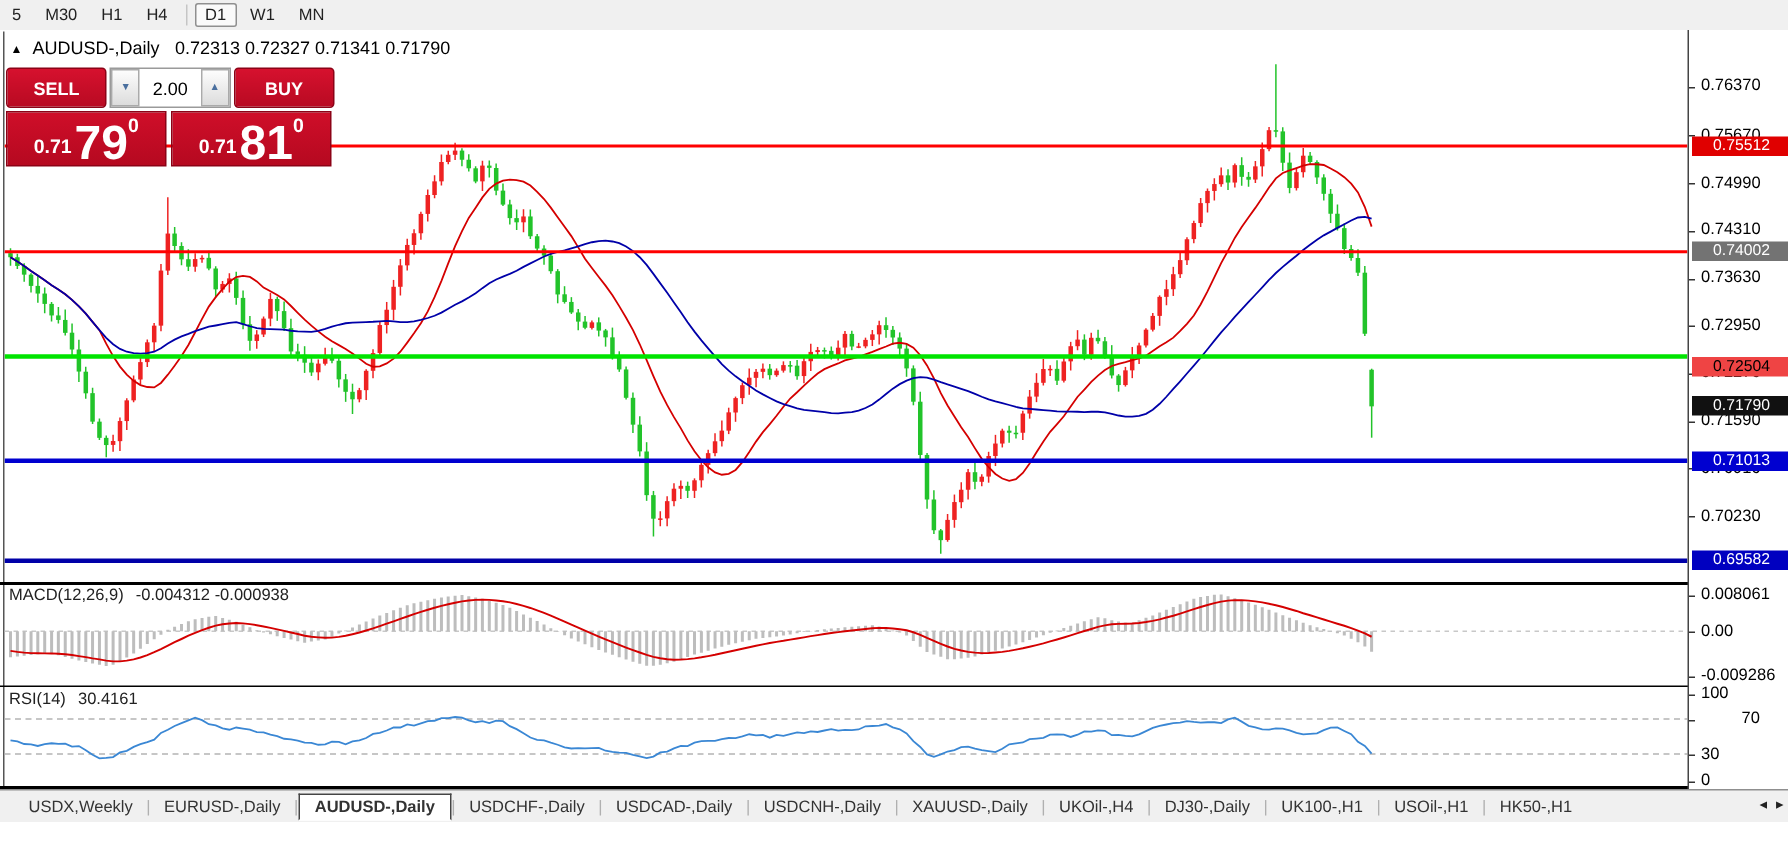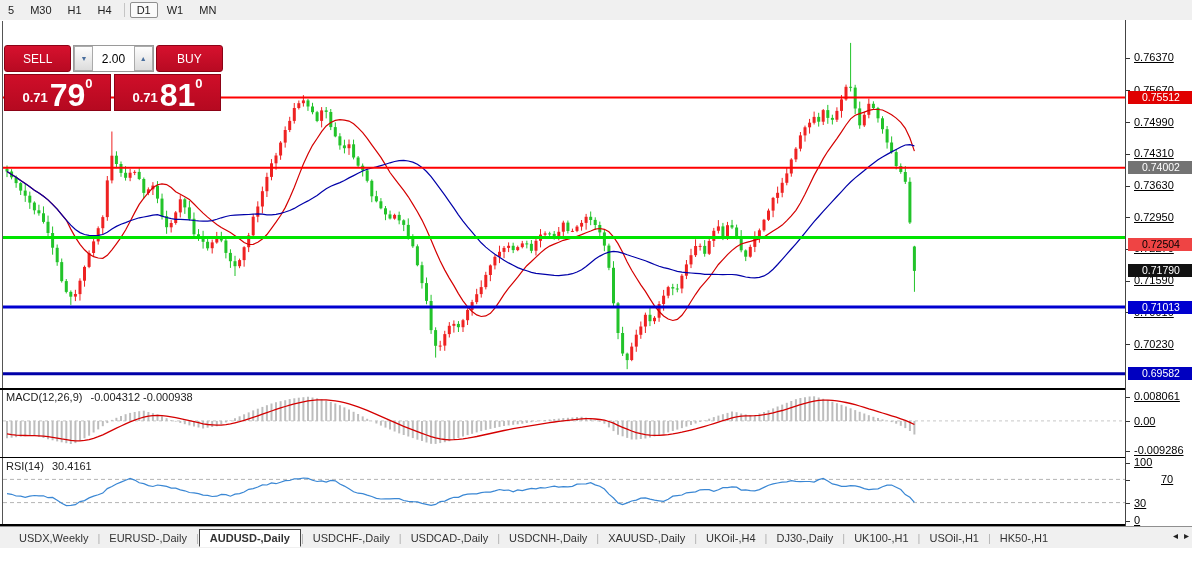--- a/index.html
+++ b/index.html
@@ -16,32 +16,32 @@
   .pane-border-left{position:absolute;left:2px;top:1px;width:1px;height:525px;background:#555;}
   svg{position:absolute;display:block;}
   .sym-title{position:absolute;left:7px;top:5px;font-size:12px;color:#000;white-space:nowrap;}
   .sym-title .tri{font-size:8px;vertical-align:1px;margin-right:4px;}
   .ind-label{position:absolute;left:6px;font-size:11px;color:#222;white-space:nowrap;z-index:3;}
   
   .sep-h{position:absolute;left:0;width:1192px;background:#000;z-index:4;}
   
   .vaxis-line{position:absolute;left:1125px;top:0px;width:1px;height:506px;background:#444;z-index:5;}
   .axis-col{position:absolute;left:1126px;top:0;width:66px;height:506px;background:#fff;z-index:5;}
-  .ptick{position:absolute;left:8px;font-size:11px;color:#000;text-decoration:underline;}
+  .ptick{position:absolute;left:8px;font-size:11px;color:#000;}
   .ptick-mark{position:absolute;left:0;width:4px;height:1px;background:#333;}
   .pbadge{position:absolute;left:2px;height:13px;line-height:13px;font-size:10.5px;padding:0 14px;color:#fff;z-index:6;}
   
   .date-axis{position:absolute;left:0;top:506px;width:1125px;height:20px;background:#fff;}
   .dtick{position:absolute;top:3px;font-size:11px;color:#000;transform:translateX(-50%);white-space:nowrap;}
   .dtick-mark{position:absolute;top:-1px;width:1px;height:4px;background:#333;transform:translateX(-50%);}
   
   .trade{position:absolute;left:4px;top:25px;width:219px;z-index:10;font-weight:bold;}
   .trade-row1{display:flex;height:27px;}
   .tbtn{width:66px;background:linear-gradient(#d6112e,#b80a22);color:#fff;border:1px solid #8c0216;
-        border-radius:3px;font-size:12px;font-weight:normal;display:flex;align-items:center;justify-content:center;}
+        border-radius:3px;font-size:12px;font-weight:bold;display:flex;align-items:center;justify-content:center;}
   .vol-box{width:79px;margin:0 2px;background:#fff;border:1px solid #9a9a9a;display:flex;align-items:stretch;}
   .vol-btn{width:17px;background:linear-gradient(#fdfdfd,#dcdcdc);border:1px solid #aaa;color:#4a6f9e;
            font-size:7px;display:flex;align-items:center;justify-content:center;}
   .vol-val{flex:1;display:flex;align-items:center;justify-content:center;font-size:12px;color:#000;font-weight:normal;}
   .trade-row2{display:flex;margin-top:2px;height:37px;}
   .qpanel{width:107px;background:linear-gradient(#cf0e29,#b50920);border:1px solid #8c0216;color:#fff;
           display:flex;align-items:flex-end;justify-content:center;padding-bottom:2px;box-sizing:border-box;}
   .qpanel + .qpanel{margin-left:3px;}
   .q-small{font-size:13px;margin-right:2px;margin-bottom:3px;}
   .q-big{font-size:32px;line-height:26px;}
@@ -474,20 +474,25 @@
       <rect x="909.9" y="225.5" width="3" height="24.4" fill="#22c32a"></rect>
       <path d="M4.0,150.5 L8.6,153.4 L13.1,156.3 L17.7,159.6 L22.2,162.6 L26.8,165.8 L31.4,169.2 L35.9,172.0 L40.5,175.2 L45.0,178.9 L49.6,183.3 L54.2,188.1 L58.7,193.6 L63.3,199.1 L67.8,208.1 L72.4,216.4 L77.0,223.4 L81.5,228.8 L86.1,232.9 L90.6,235.7 L95.2,237.0 L99.8,237.3 L104.3,234.3 L108.9,228.8 L113.4,222.8 L118.0,216.4 L122.6,209.0 L127.1,200.5 L131.7,191.6 L136.2,183.4 L140.8,177.1 L145.4,171.6 L149.9,166.8 L154.5,163.7 L159.0,162.9 L163.6,163.6 L168.2,166.6 L172.7,170.7 L177.3,173.2 L181.8,175.7 L186.4,178.6 L191.0,183.0 L195.5,187.6 L200.1,192.1 L204.6,196.1 L209.2,199.9 L213.8,203.5 L218.3,206.5 L222.9,209.1 L227.4,211.6 L232.0,214.7 L236.6,218.1 L241.1,221.5 L245.7,223.5 L250.2,223.3 L254.8,221.3 L259.4,218.1 L263.9,213.5 L268.5,207.4 L273.0,201.2 L277.6,194.5 L282.2,186.6 L286.7,177.1 L291.3,166.2 L295.8,154.6 L300.4,143.1 L305.0,133.1 L309.5,124.3 L314.1,117.5 L318.6,110.6 L323.2,104.9 L327.8,101.4 L332.3,99.4 L336.9,98.7 L341.4,99.1 L346.0,100.1 L350.6,102.7 L355.1,106.9 L359.7,111.7 L364.2,117.4 L368.8,123.8 L373.4,130.2 L377.9,136.4 L382.5,143.9 L387.0,151.5 L391.6,157.7 L396.2,163.7 L400.7,169.4 L405.3,175.8 L409.8,183.1 L414.4,190.8 L419.0,199.1 L423.5,208.5 L428.1,219.1 L432.6,229.8 L437.2,240.1 L441.8,249.1 L446.3,257.1 L450.9,264.6 L455.4,272.6 L460.0,279.8 L464.6,285.8 L469.1,290.5 L473.7,293.9 L478.2,295.5 L482.8,294.9 L487.4,292.3 L491.9,287.1 L496.5,280.4 L501.0,273.4 L505.6,267.1 L510.2,261.7 L514.7,256.2 L519.3,250.2 L523.8,244.7 L528.4,240.5 L533.0,236.1 L537.5,231.9 L542.1,228.0 L546.6,225.1 L551.2,223.1 L555.8,221.3 L560.3,219.3 L564.9,218.1 L569.4,217.0 L574.0,215.3 L578.6,213.6 L583.1,211.7 L587.7,210.0 L592.2,208.1 L596.8,207.5 L601.4,208.3 L605.9,210.8 L610.5,215.8 L615.0,222.6 L619.6,231.3 L624.2,241.1 L628.7,249.3 L633.3,256.7 L637.8,263.9 L642.4,270.4 L647.0,277.9 L651.5,284.9 L656.1,290.5 L660.6,295.0 L665.2,298.0 L669.8,299.5 L674.3,298.4 L678.9,294.3 L683.4,288.0 L688.0,280.5 L692.6,273.3 L697.1,266.9 L701.7,261.7 L706.2,256.5 L710.8,250.0 L715.4,243.5 L719.9,238.7 L724.5,233.6 L729.0,229.4 L733.6,225.7 L738.2,223.0 L742.7,221.6 L747.3,220.4 L751.8,219.1 L756.4,218.0 L761.0,216.1 L765.5,213.0 L770.1,209.9 L774.6,207.2 L779.2,204.1 L783.8,199.6 L788.3,194.9 L792.9,189.3 L797.4,182.0 L802.0,173.3 L806.6,163.7 L811.1,154.4 L815.7,146.1 L820.2,137.6 L824.8,130.3 L829.4,123.8 L833.9,117.6 L838.5,110.9 L843.0,104.0 L847.6,97.9 L852.2,94.3 L856.7,92.6 L861.3,91.1 L865.8,89.4 L870.4,88.4 L875.0,88.5 L879.5,89.0 L884.1,91.3 L888.6,93.8 L893.2,97.1 L897.8,101.4 L902.3,107.3 L906.9,117.0 L911.4,130.1 " fill="none" stroke="#d40000" stroke-width="1.2"></path>
       <path d="M4.0,150.5 L8.6,153.4 L13.1,156.3 L17.7,159.6 L22.2,162.6 L26.8,165.8 L31.4,169.2 L35.9,172.0 L40.5,175.2 L45.0,178.9 L49.6,183.3 L54.2,188.1 L58.7,193.6 L63.3,199.1 L67.8,204.2 L72.4,208.5 L77.0,211.6 L81.5,213.5 L86.1,214.4 L90.6,214.7 L95.2,214.4 L99.8,213.5 L104.3,211.2 L108.9,208.0 L113.4,205.4 L118.0,203.3 L122.6,201.6 L127.1,199.8 L131.7,198.2 L136.2,196.8 L140.8,196.0 L145.4,195.1 L149.9,194.2 L154.5,193.7 L159.0,195.1 L163.6,196.5 L168.2,197.7 L172.7,198.3 L177.3,198.4 L181.8,198.6 L186.4,198.8 L191.0,199.5 L195.5,199.9 L200.1,200.1 L204.6,200.2 L209.2,199.6 L213.8,198.3 L218.3,196.8 L222.9,195.5 L227.4,194.5 L232.0,194.1 L236.6,193.9 L241.1,193.7 L245.7,193.5 L250.2,193.2 L254.8,192.9 L259.4,193.2 L263.9,193.8 L268.5,193.8 L273.0,193.3 L277.6,192.3 L282.2,191.0 L286.7,189.5 L291.3,187.4 L295.8,184.8 L300.4,182.2 L305.0,179.9 L309.5,177.3 L314.1,174.5 L318.6,171.1 L323.2,167.8 L327.8,165.3 L332.3,163.4 L336.9,161.6 L341.4,159.5 L346.0,156.9 L350.6,154.6 L355.1,152.3 L359.7,150.0 L364.2,148.2 L368.8,147.0 L373.4,145.9 L377.9,144.6 L382.5,143.2 L387.0,141.8 L391.6,140.5 L396.2,139.7 L400.7,139.4 L405.3,140.0 L409.8,141.1 L414.4,143.3 L419.0,146.4 L423.5,150.5 L428.1,155.6 L432.6,161.6 L437.2,167.9 L441.8,174.2 L446.3,180.6 L450.9,187.1 L455.4,193.8 L460.0,200.1 L464.6,205.9 L469.1,211.2 L473.7,216.6 L478.2,221.8 L482.8,226.1 L487.4,229.9 L491.9,233.2 L496.5,236.2 L501.0,239.3 L505.6,241.9 L510.2,244.3 L514.7,246.6 L519.3,248.4 L523.8,249.8 L528.4,251.3 L533.0,252.3 L537.5,252.8 L542.1,253.3 L546.6,253.8 L551.2,254.4 L555.8,254.6 L560.3,254.1 L564.9,253.7 L569.4,252.7 L574.0,251.0 L578.6,248.7 L583.1,245.4 L587.7,241.7 L592.2,238.1 L596.8,235.1 L601.4,232.8 L605.9,231.1 L610.5,230.4 L615.0,230.8 L619.6,232.1 L624.2,233.8 L628.7,235.3 L633.3,236.7 L637.8,238.2 L642.4,239.7 L647.0,241.6 L651.5,243.5 L656.1,245.2 L660.6,246.6 L665.2,247.7 L669.8,249.0 L674.3,250.3 L678.9,251.2 L683.4,251.6 L688.0,252.0 L692.6,252.4 L697.1,252.7 L701.7,253.3 L706.2,253.4 L710.8,253.4 L715.4,253.5 L719.9,253.7 L724.5,253.5 L729.0,253.5 L733.6,253.9 L738.2,254.9 L742.7,256.0 L747.3,256.7 L751.8,256.8 L756.4,256.3 L761.0,254.9 L765.5,252.2 L770.1,248.2 L774.6,243.5 L779.2,238.3 L783.8,233.2 L788.3,228.0 L792.9,222.8 L797.4,217.5 L802.0,211.8 L806.6,206.1 L811.1,200.6 L815.7,195.5 L820.2,190.3 L824.8,185.3 L829.4,180.3 L833.9,175.5 L838.5,170.6 L843.0,165.6 L847.6,161.0 L852.2,156.9 L856.7,153.2 L861.3,149.5 L865.8,145.7 L870.4,142.2 L875.0,138.8 L879.5,135.9 L884.1,133.4 L888.6,130.9 L893.2,128.5 L897.8,126.0 L902.3,124.0 L906.9,123.6 L911.4,124.8 " fill="none" stroke="#0000a8" stroke-width="1.2"></path>
       <line x1="0" y1="76.4" x2="1122" y2="76.4" stroke="#ff0000" stroke-width="2"></line>
       <line x1="0" y1="146.8" x2="1122" y2="146.8" stroke="#ff0000" stroke-width="2"></line>
       <line x1="0" y1="216.6" x2="1122" y2="216.6" stroke="#00e400" stroke-width="3"></line>
       <line x1="0" y1="286.1" x2="1122" y2="286.1" stroke="#0000d0" stroke-width="3"></line>
       <line x1="0" y1="352.8" x2="1122" y2="352.8" stroke="#0000a8" stroke-width="3"></line>
     </svg>
 
+  <div class="sym-title">
+    <span class="tri">▲</span>
+    <span>AUDUSD-,Daily</span>
+    <span style="margin-left:7px">0.72313 0.72327 0.71341 0.71790</span>
+  </div>
 
   <div class="trade">
     <div class="trade-row1">
       <div class="tbtn">SELL</div>
       <div class="vol-box">
         <div class="vol-btn">▼</div>
         <div class="vol-val">2.00</div>
         <div class="vol-btn">▲</div>
       </div>
       <div class="tbtn">BUY</div>

